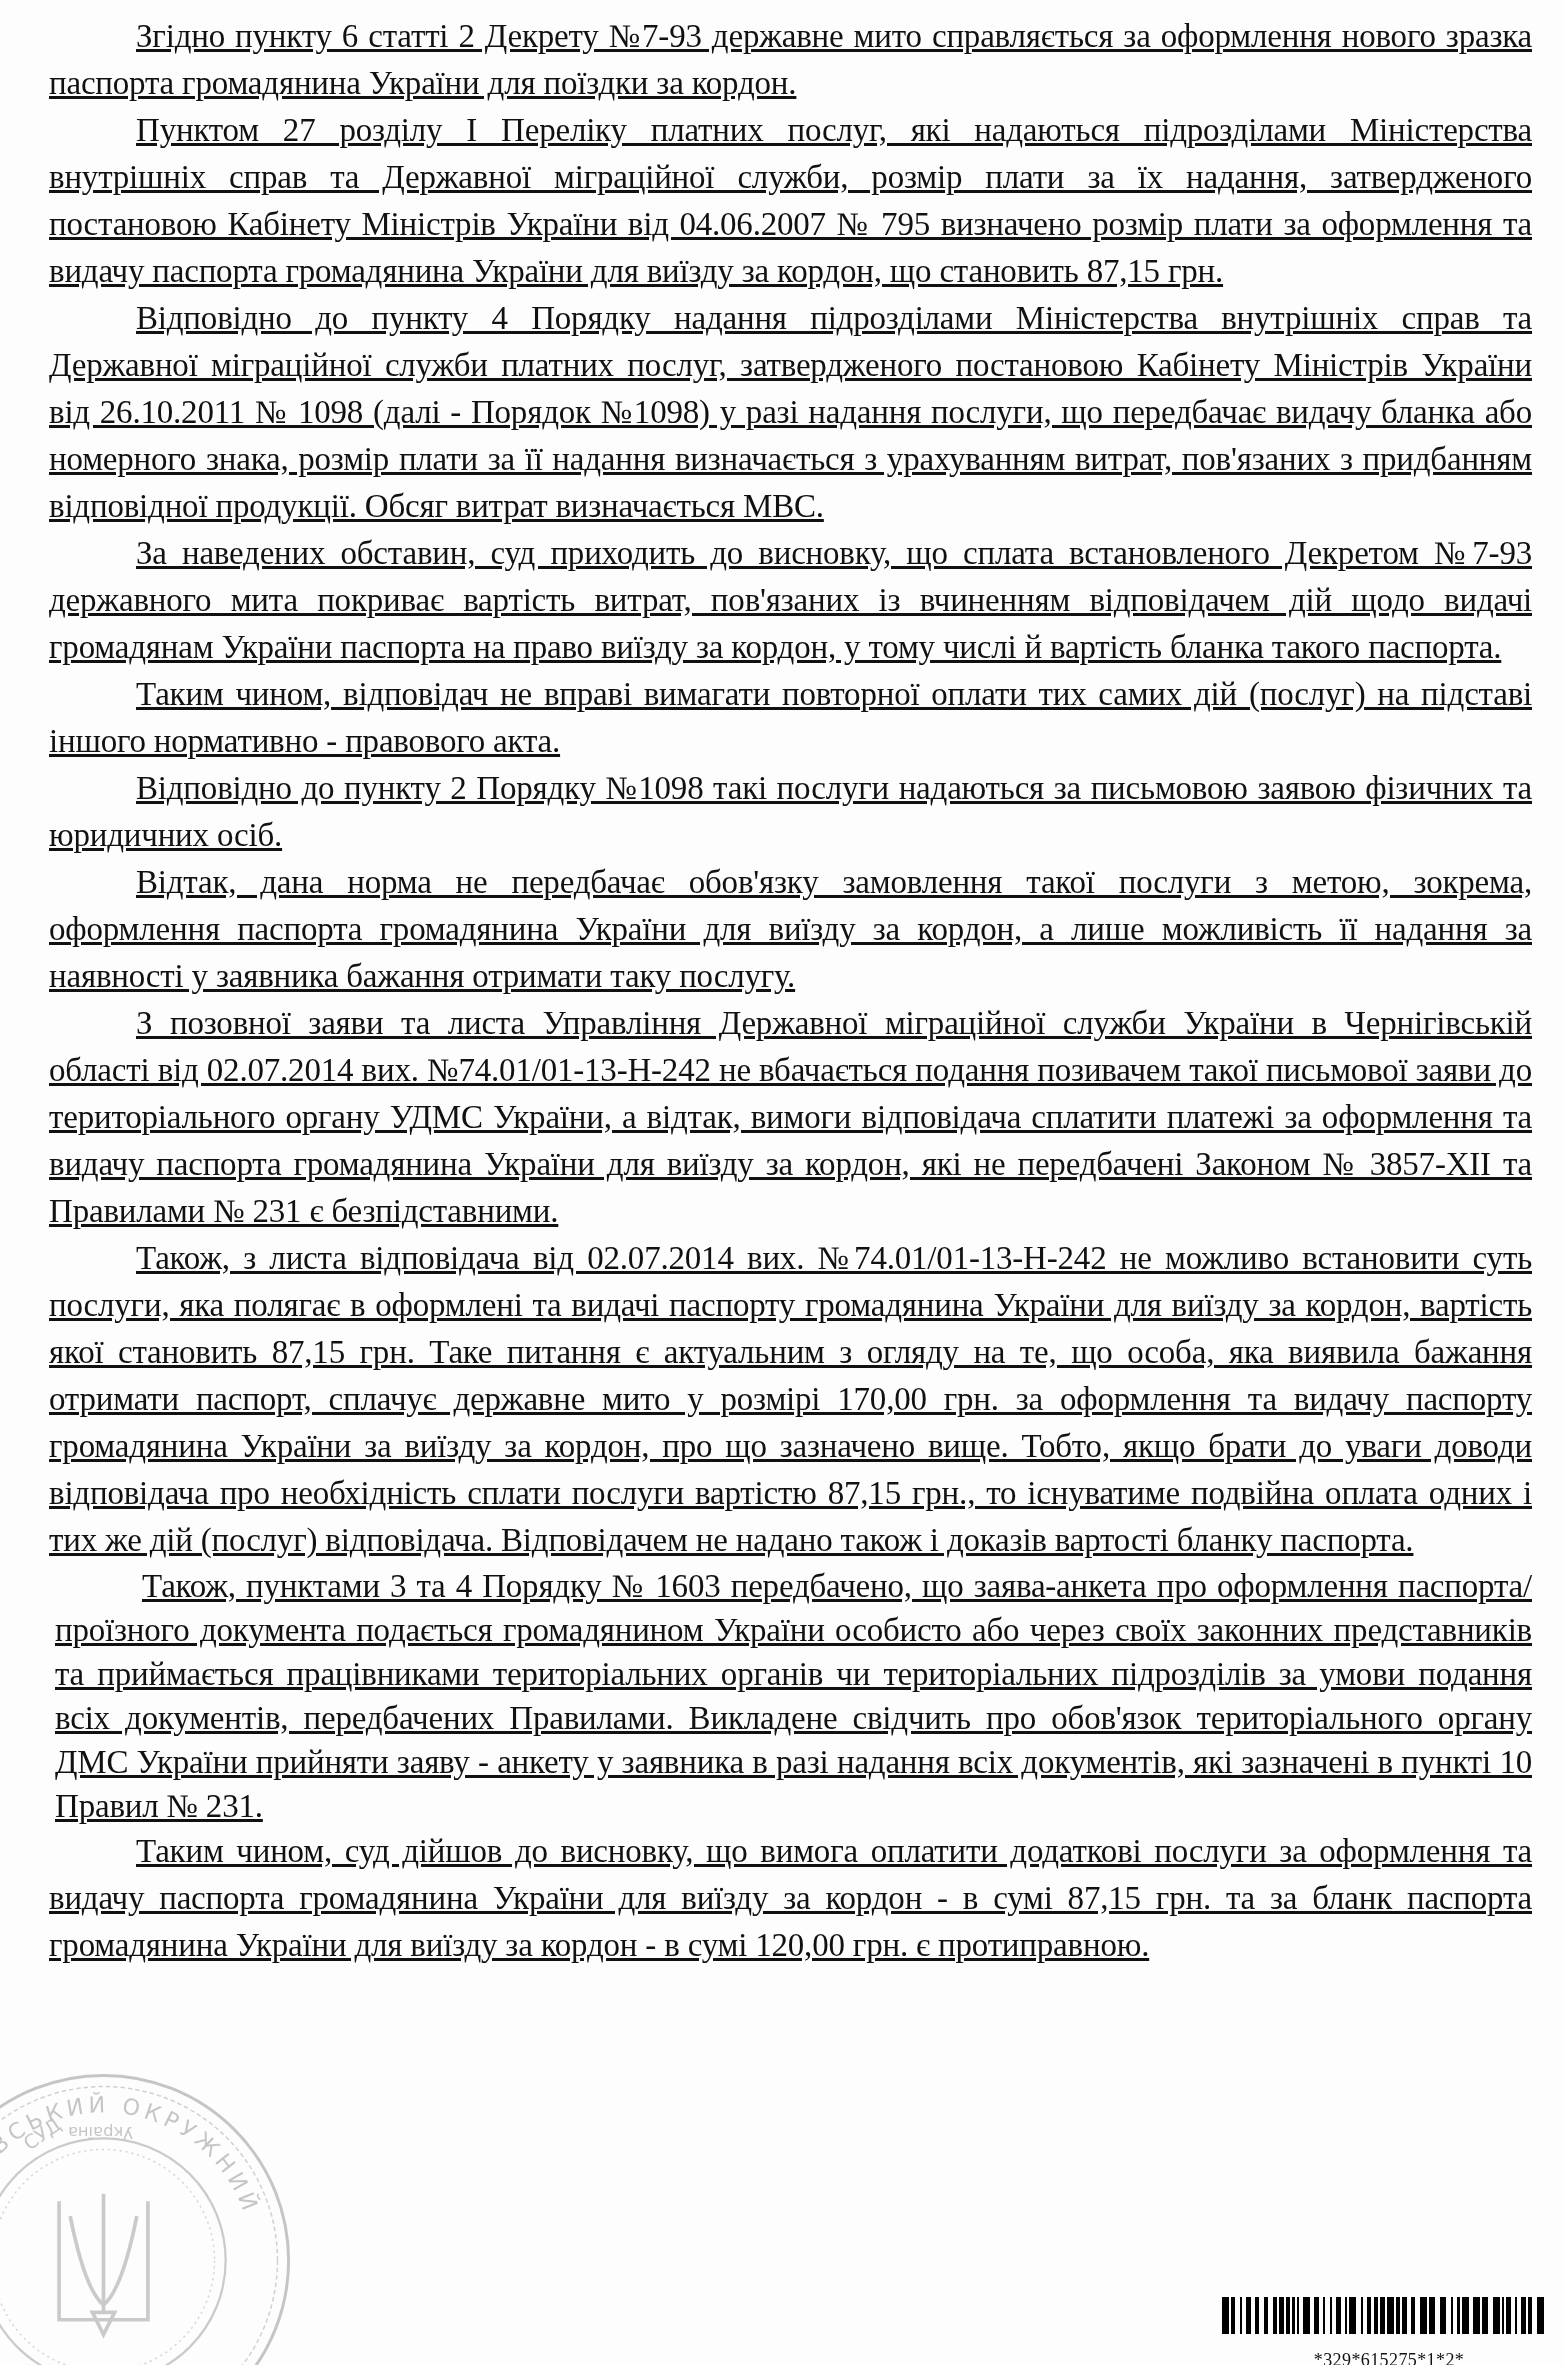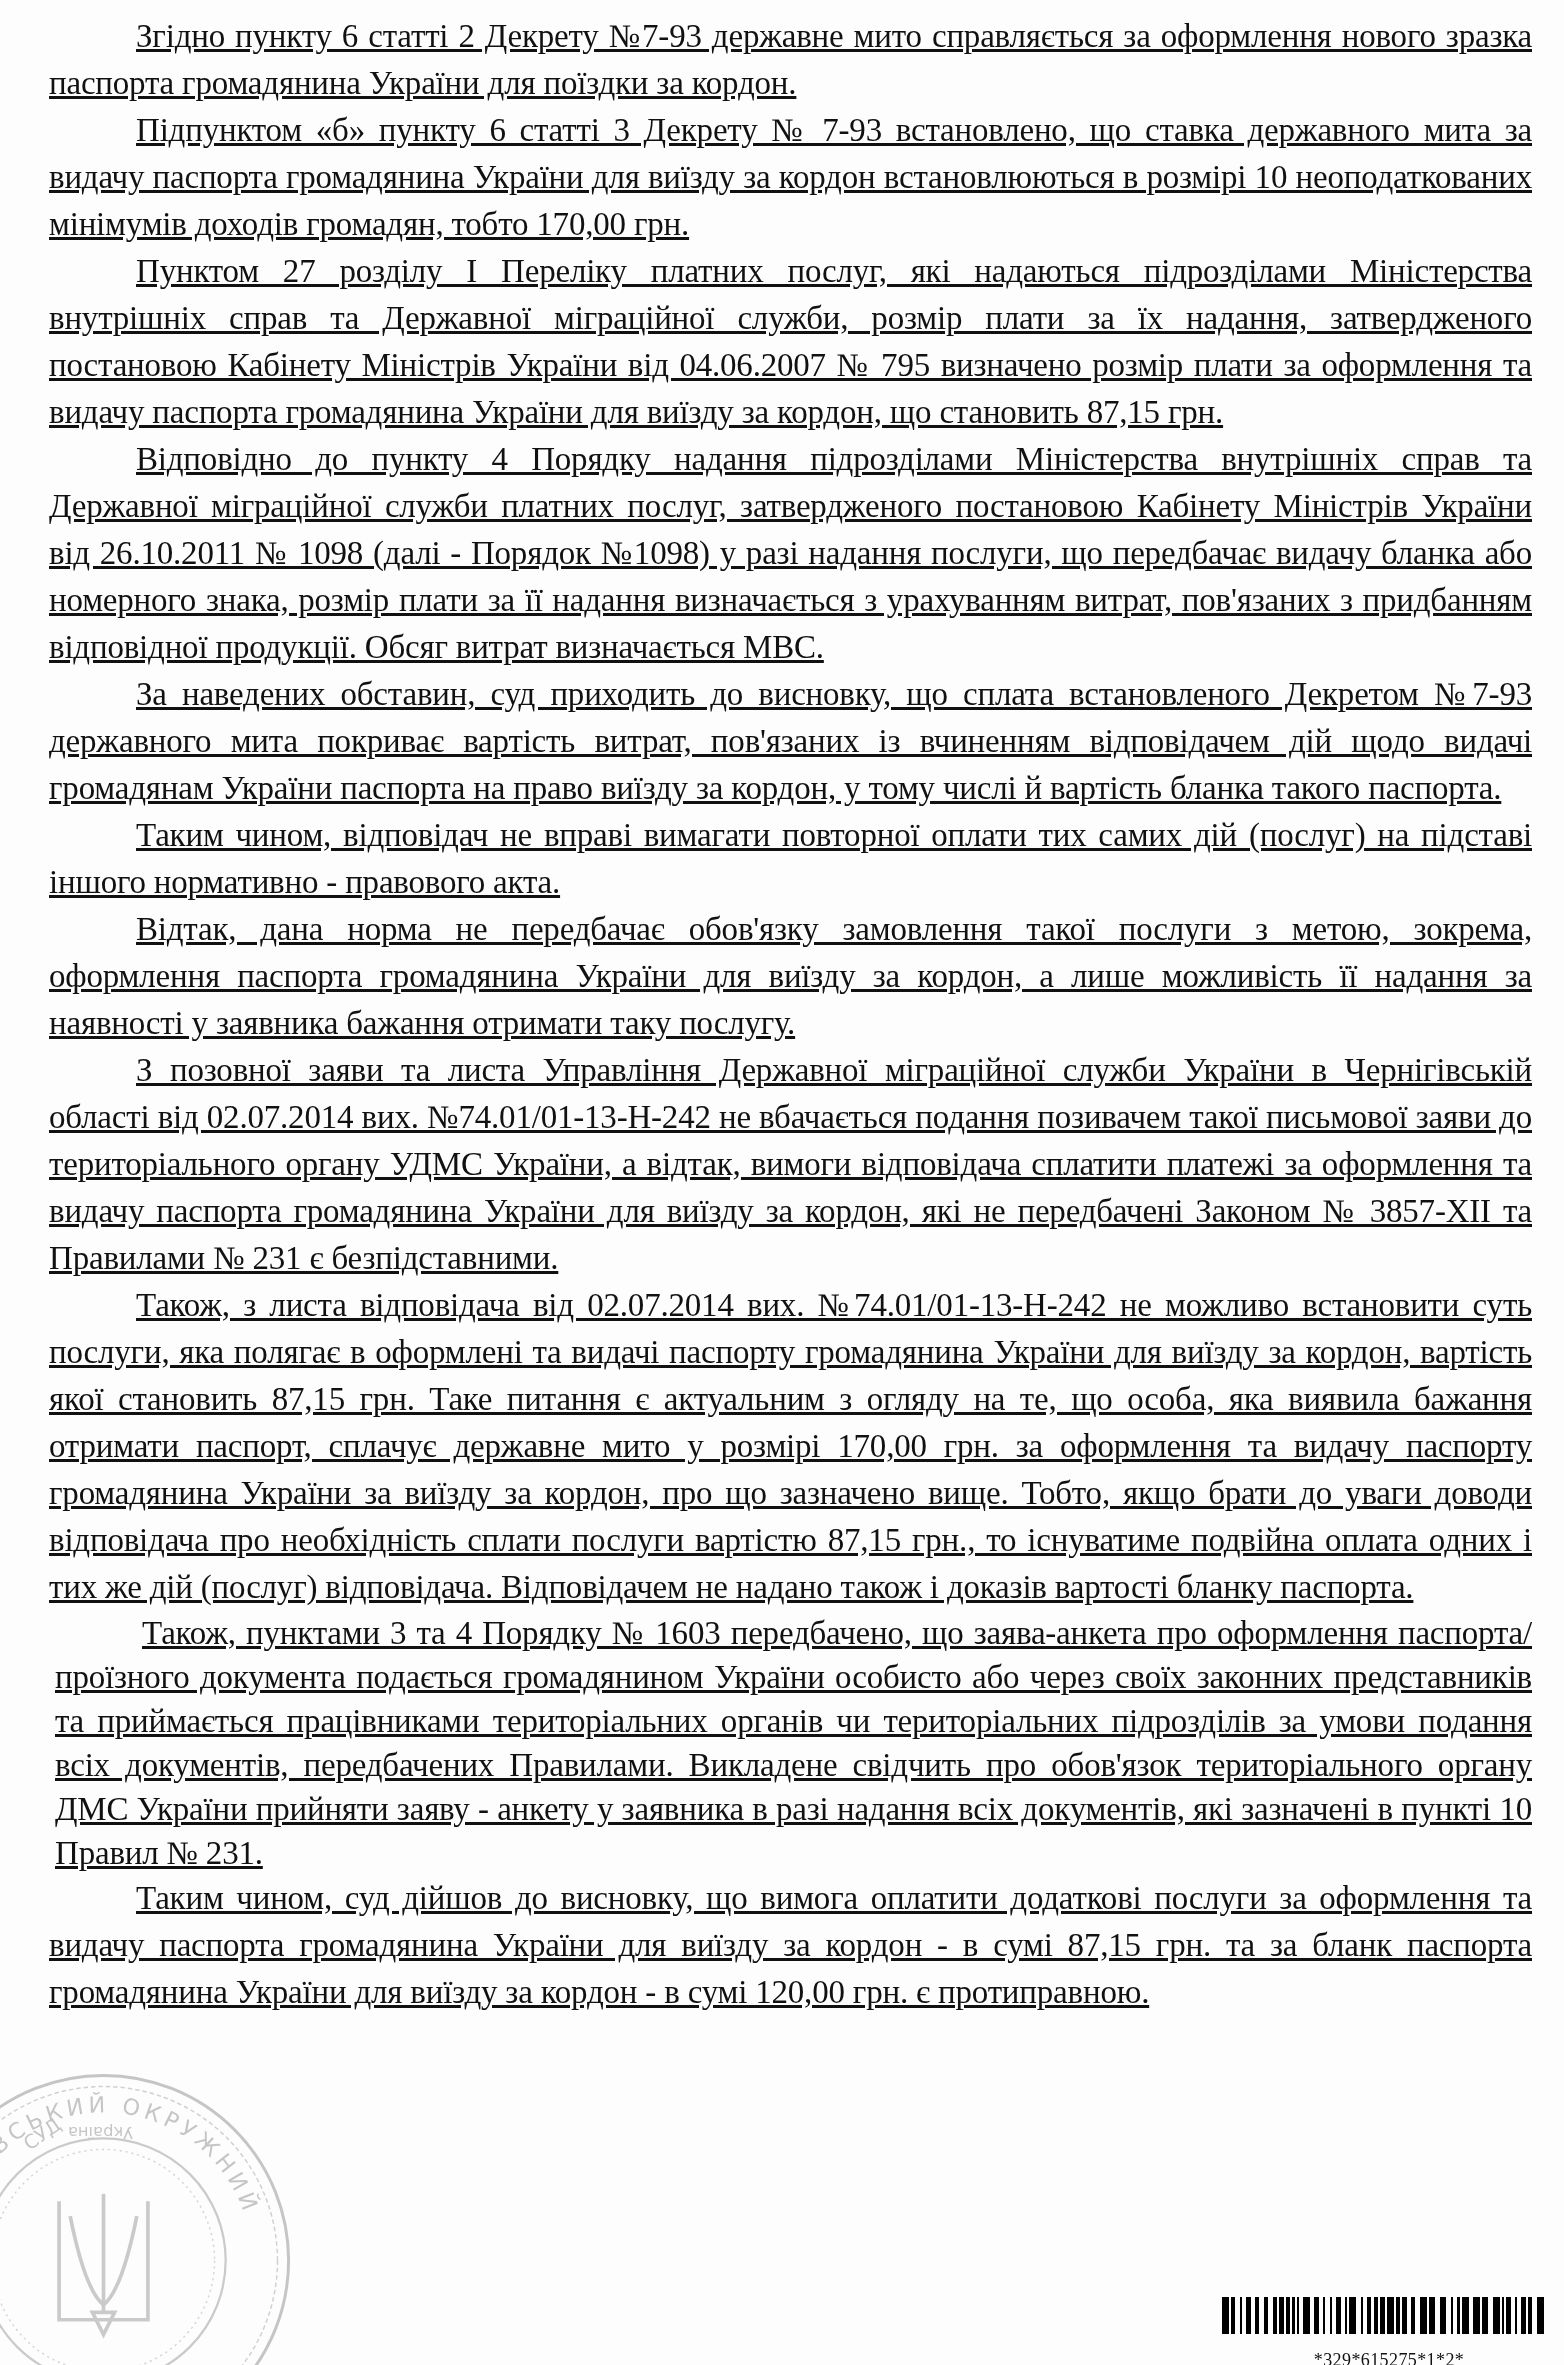--- a/index.html
+++ b/index.html
@@ -14,25 +14,25 @@
   .barcode { display: flex; height: 37px; align-items: stretch; }
   .barcode span { display: block; background: #000; margin-right: 2.2px; }
   .barcode-text { font-family: Liberation Serif, serif; font-size: 18px; text-align: center; margin-top: 16px; letter-spacing: 0.4px; }
 </style>
 </head>
 <body>
 
 <div class="page">
   <div class="content">
     <p class="para">Згідно  пункту 6 статті 2 Декрету №7-93 державне мито справляється за оформлення нового зразка паспорта громадянина України для поїздки за кордон.</p>
-    <p class="para">Підпунктом «б»  пункту 6 статті 3 Декрету № 7-93 встановлено, що ставка державного мита за видачу паспорта громадянина України для виїзду за кордон встановлюються в розмірі 10 неоподаткованих мінімумів доходів громадян, тобто 170,00 грн.</p>
     <p class="para">Пунктом 27 розділу І Переліку платних послуг, які надаються підрозділами Міністерства внутрішніх справ та Державної міграційної служби, розмір плати за їх надання, затвердженого постановою Кабінету Міністрів України від 04.06.2007 № 795 визначено розмір плати за оформлення та видачу паспорта громадянина України для виїзду за кордон, що становить 87,15 грн.</p>
     <p class="para">Відповідно до пункту 4 Порядку надання підрозділами Міністерства внутрішніх справ та Державної міграційної служби платних послуг, затвердженого постановою Кабінету Міністрів України від 26.10.2011 № 1098 (далі - Порядок №1098) у разі надання послуги, що передбачає видачу бланка або номерного знака, розмір плати за її надання визначається з урахуванням витрат, пов'язаних з придбанням відповідної продукції. Обсяг витрат визначається МВС.</p>
     <p class="para">За наведених обставин, суд приходить до висновку, що сплата встановленого Декретом №7-93 державного мита покриває вартість витрат, пов'язаних із вчиненням відповідачем дій щодо видачі громадянам України паспорта на право виїзду за кордон, у тому числі й вартість бланка такого паспорта.</p>
     <p class="para">Таким чином, відповідач не вправі вимагати повторної оплати тих самих дій (послуг) на підставі іншого нормативно - правового акта.</p>
+    <p class="para">Відповідно до пункту 2 Порядку №1098 такі послуги надаються за письмовою заявою фізичних та юридичних осіб.</p>
     <p class="para">Відтак, дана норма не передбачає обов'язку замовлення такої послуги з метою, зокрема, оформлення паспорта громадянина України для виїзду за кордон, а лише можливість її надання за наявності у заявника бажання отримати таку послугу.</p>
     <p class="para">З позовної заяви та листа Управління Державної міграційної служби України в Чернігівській області від 02.07.2014  вих. №74.01/01-13-Н-242 не вбачається подання позивачем такої письмової заяви до територіального органу УДМС України, а відтак, вимоги відповідача сплатити платежі за оформлення та видачу паспорта громадянина України для виїзду за кордон, які не передбачені Законом № 3857-XII та Правилами № 231 є безпідставними.</p>
     <p class="para">Також, з листа відповідача від 02.07.2014  вих. №74.01/01-13-Н-242 не можливо встановити суть послуги, яка полягає в оформлені та видачі паспорту громадянина України для виїзду за кордон, вартість якої становить 87,15 грн. Таке питання є актуальним з огляду на те, що особа, яка виявила бажання отримати паспорт, сплачує державне мито у розмірі 170,00 грн. за оформлення та видачу паспорту громадянина України за виїзду за кордон, про що зазначено вище. Тобто, якщо брати до уваги доводи відповідача про необхідність сплати послуги вартістю 87,15 грн., то існуватиме подвійна оплата одних і тих же дій (послуг) відповідача. Відповідачем не надано також і доказів вартості бланку паспорта.</p>
     <p class="para tight">Також, пунктами 3 та 4 Порядку № 1603 передбачено, що заява-анкета про оформлення паспорта/проїзного документа подається громадянином України особисто або через своїх законних представників та приймається працівниками територіальних органів чи територіальних підрозділів за умови подання всіх документів, передбачених Правилами. Викладене свідчить про обов'язок територіального органу ДМС України прийняти заяву - анкету у заявника в разі надання всіх документів, які зазначені в пункті 10 Правил № 231.</p>
     <p class="para">Таким чином, суд дійшов до висновку, що вимога оплатити додаткові послуги за оформлення та видачу паспорта громадянина України для виїзду за кордон - в сумі 87,15 грн. та за бланк паспорта громадянина України для виїзду за кордон - в сумі 120,00 грн. є протиправною.</p>
   </div>
 
   <svg class="stamp" viewBox="0 0 520 520">
     <defs>
       <path id="stampArc" d="M 60 260 A 200 200 0 1 1 460 260 A 200 200 0 1 1 60 260"></path>

